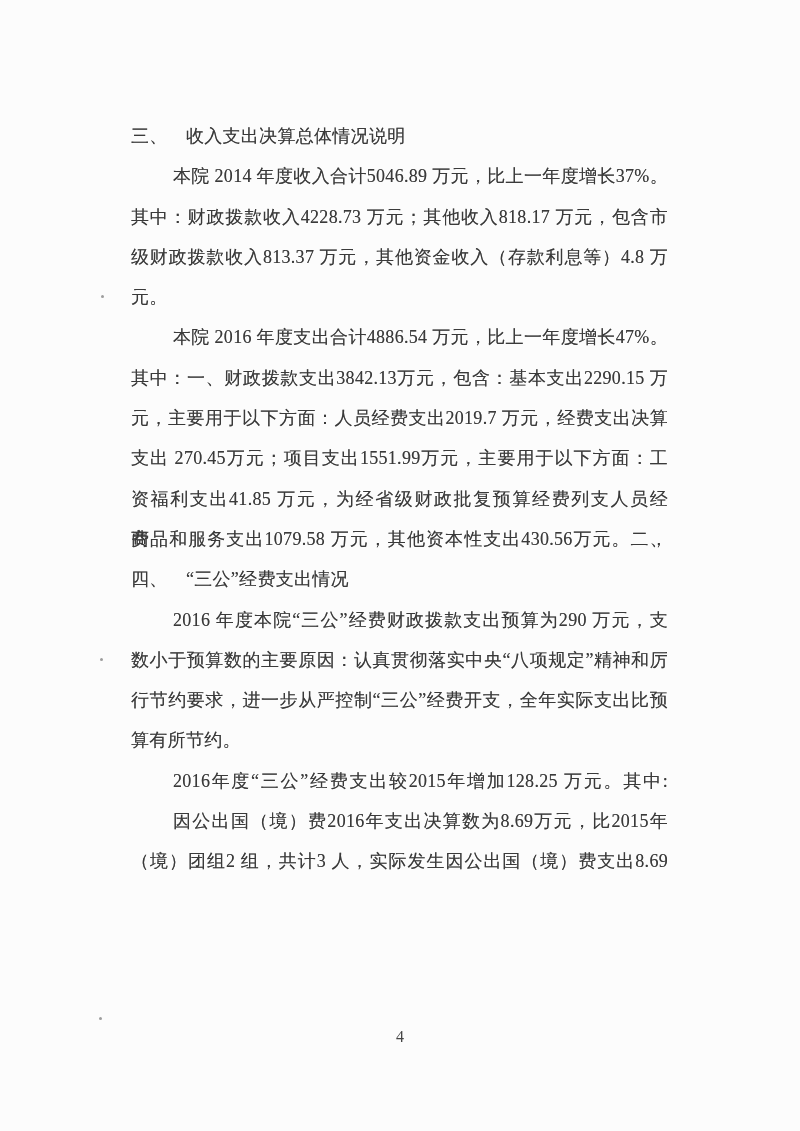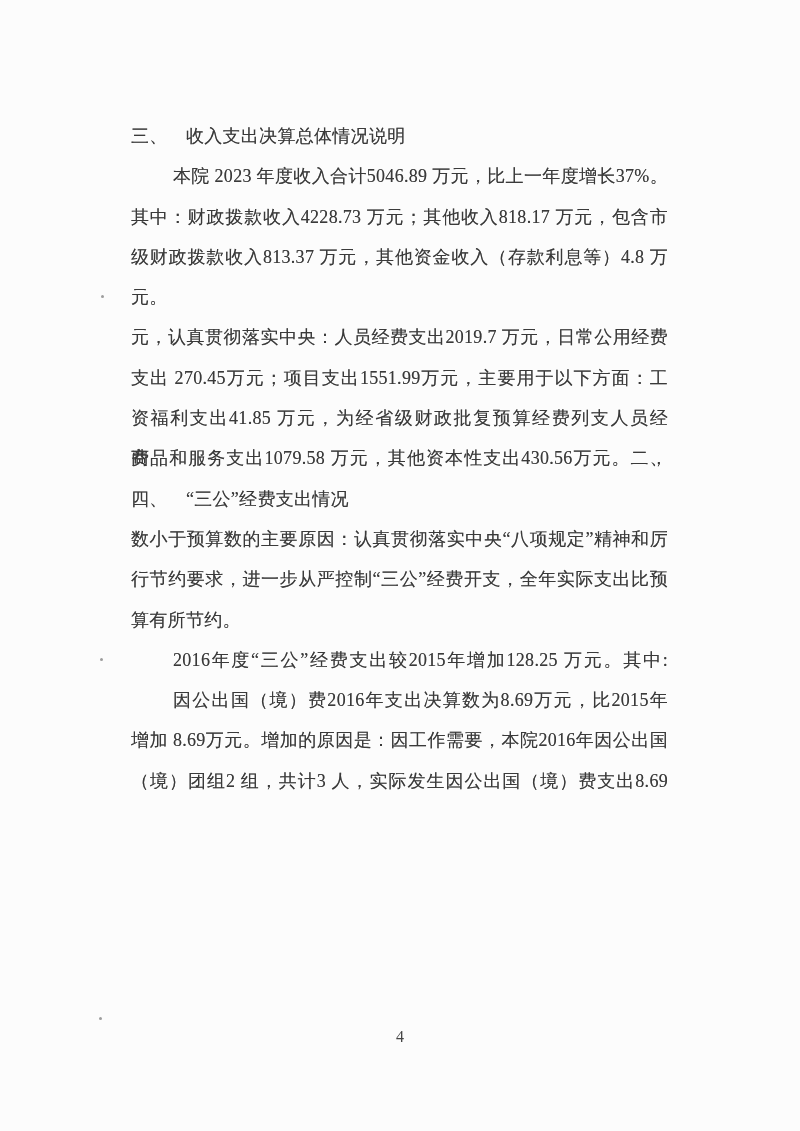--- a/index.html
+++ b/index.html
@@ -54,35 +54,37 @@
   .dot.d1 { left: 101px; top: 295px; }
   .dot.d2 { left: 100px; top: 658px; }
   .dot.d3 { left: 99px;  top: 1017px; }
 </style>
 </head>
 <body>
 
 <div class="page">
   <div class="content">
     <div class="line">三、　收入支出决算总体情况说明</div>
-    <div class="line indent justify">本院 2023 年度收入合计5046.89 万元，比上一年度增长37%。</div>
+    <div class="line indent justify">本院 2014 年度收入合计5046.89 万元，比上一年度增长37%。</div>
     <div class="line justify">其中：财政拨款收入4228.73 万元；其他收入818.17 万元，包含市</div>
     <div class="line justify">级财政拨款收入813.37 万元，其他资金收入（存款利息等）4.8 万</div>
     <div class="line">元。</div>
-    <div class="line justify">元，认真贯彻落实中央：人员经费支出2019.7 万元，日常公用经费</div>
+    <div class="line indent justify">本院 2016 年度支出合计4886.54 万元，比上一年度增长47%。</div>
+    <div class="line justify">其中：一、财政拨款支出3842.13万元，包含：基本支出2290.15 万</div>
+    <div class="line justify">元，主要用于以下方面：人员经费支出2019.7 万元，经费支出决算</div>
     <div class="line justify">支出 270.45万元；项目支出1551.99万元，主要用于以下方面：工</div>
     <div class="line justify">资福利支出41.85 万元，为经省级财政批复预算经费列支人员经费，</div>
     <div class="line justify">商品和服务支出1079.58 万元，其他资本性支出430.56万元。二、</div>
     <div class="line">四、　“三公”经费支出情况</div>
+    <div class="line indent justify">2016 年度本院“三公”经费财政拨款支出预算为290 万元，支</div>
     <div class="line justify">数小于预算数的主要原因：认真贯彻落实中央“八项规定”精神和厉</div>
     <div class="line justify">行节约要求，进一步从严控制“三公”经费开支，全年实际支出比预</div>
     <div class="line">算有所节约。</div>
     <div class="line indent justify">2016年度“三公”经费支出较2015年增加128.25 万元。其中:</div>
     <div class="line indent justify">因公出国（境）费2016年支出决算数为8.69万元，比2015年</div>
-    <div class="line justify">增加 8.69万元。增加的原因是：因工作需要，本院2016年因公出国</div>
     <div class="line justify">（境）团组2 组，共计3 人，实际发生因公出国（境）费支出8.69</div>
   </div>
 
   <div class="page-num">4</div>
 
   <span class="dot d1"></span>
   <span class="dot d2"></span>
   <span class="dot d3"></span>
 </div>
 

